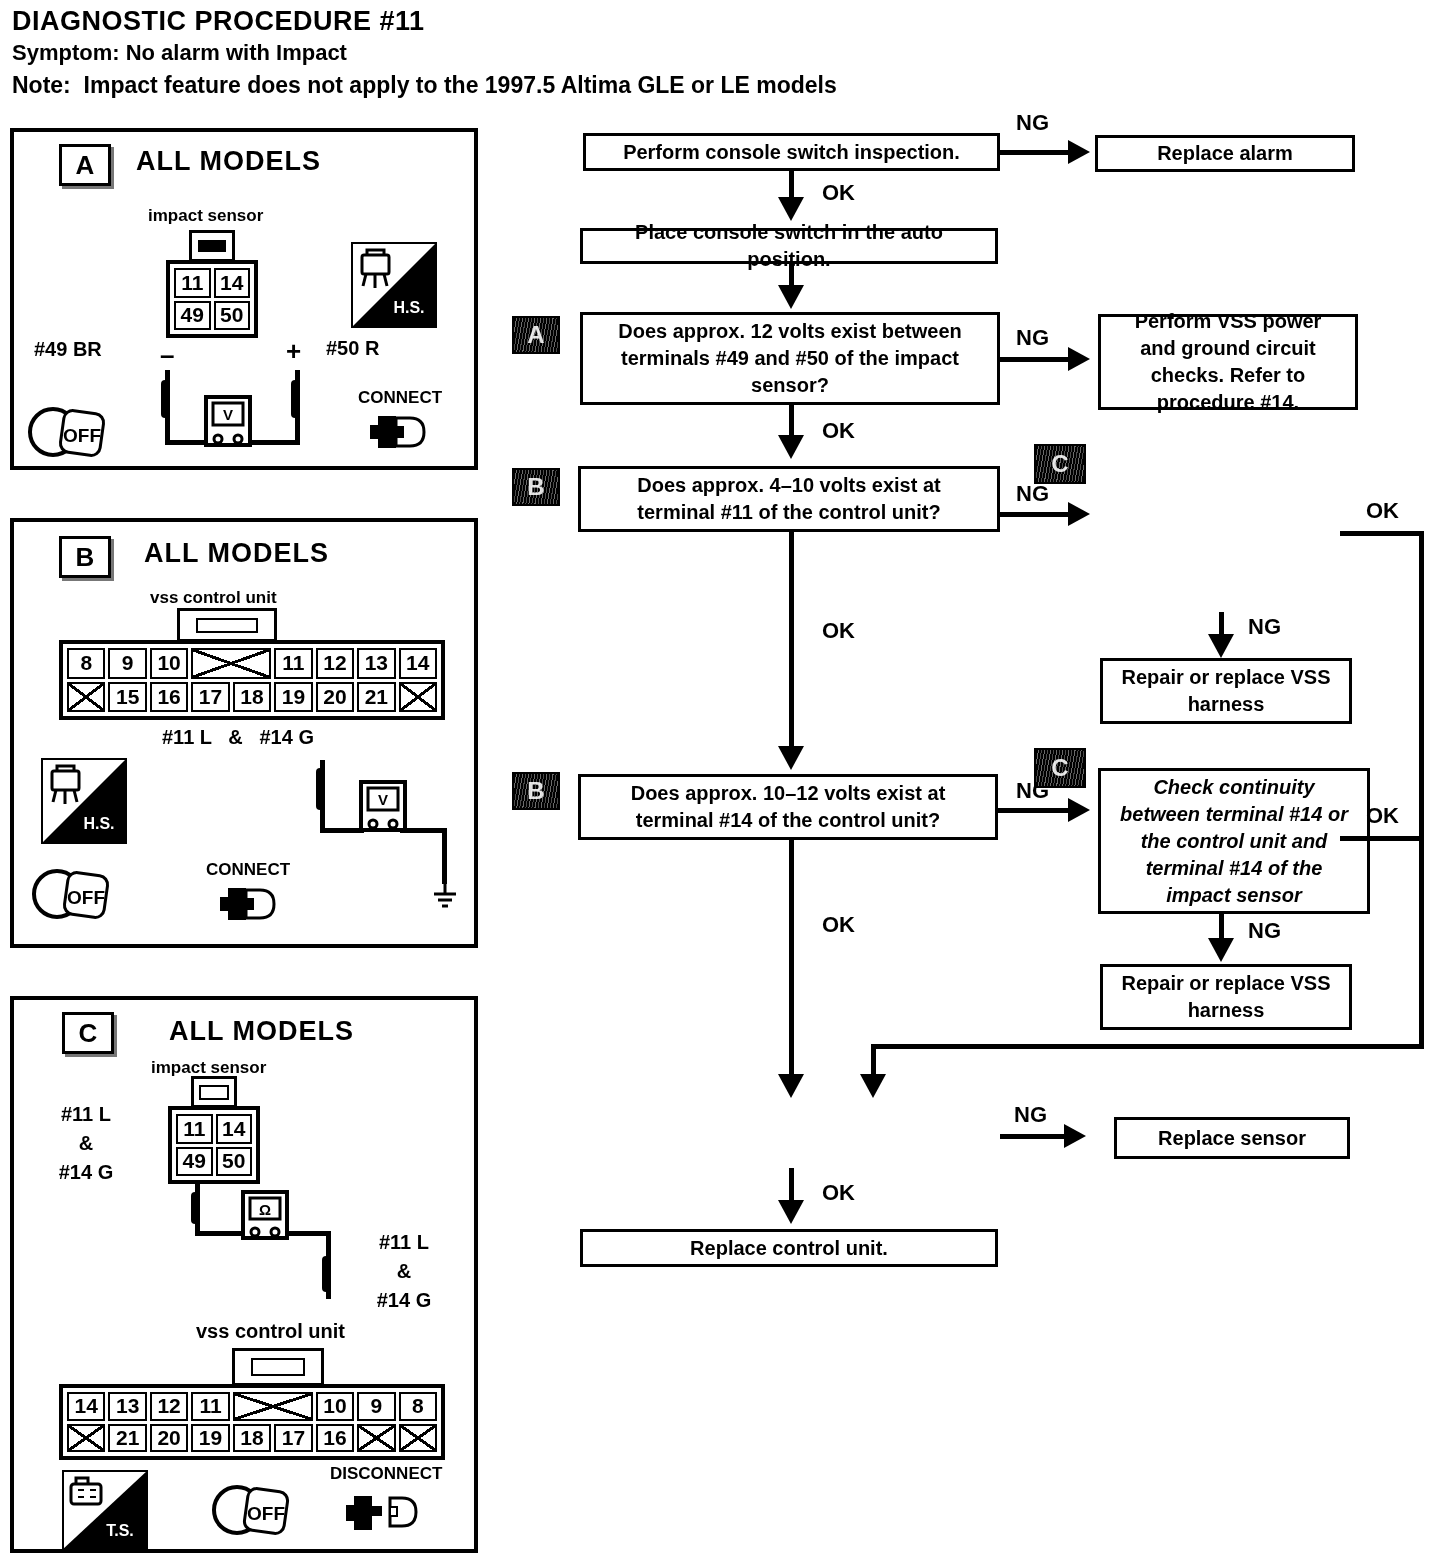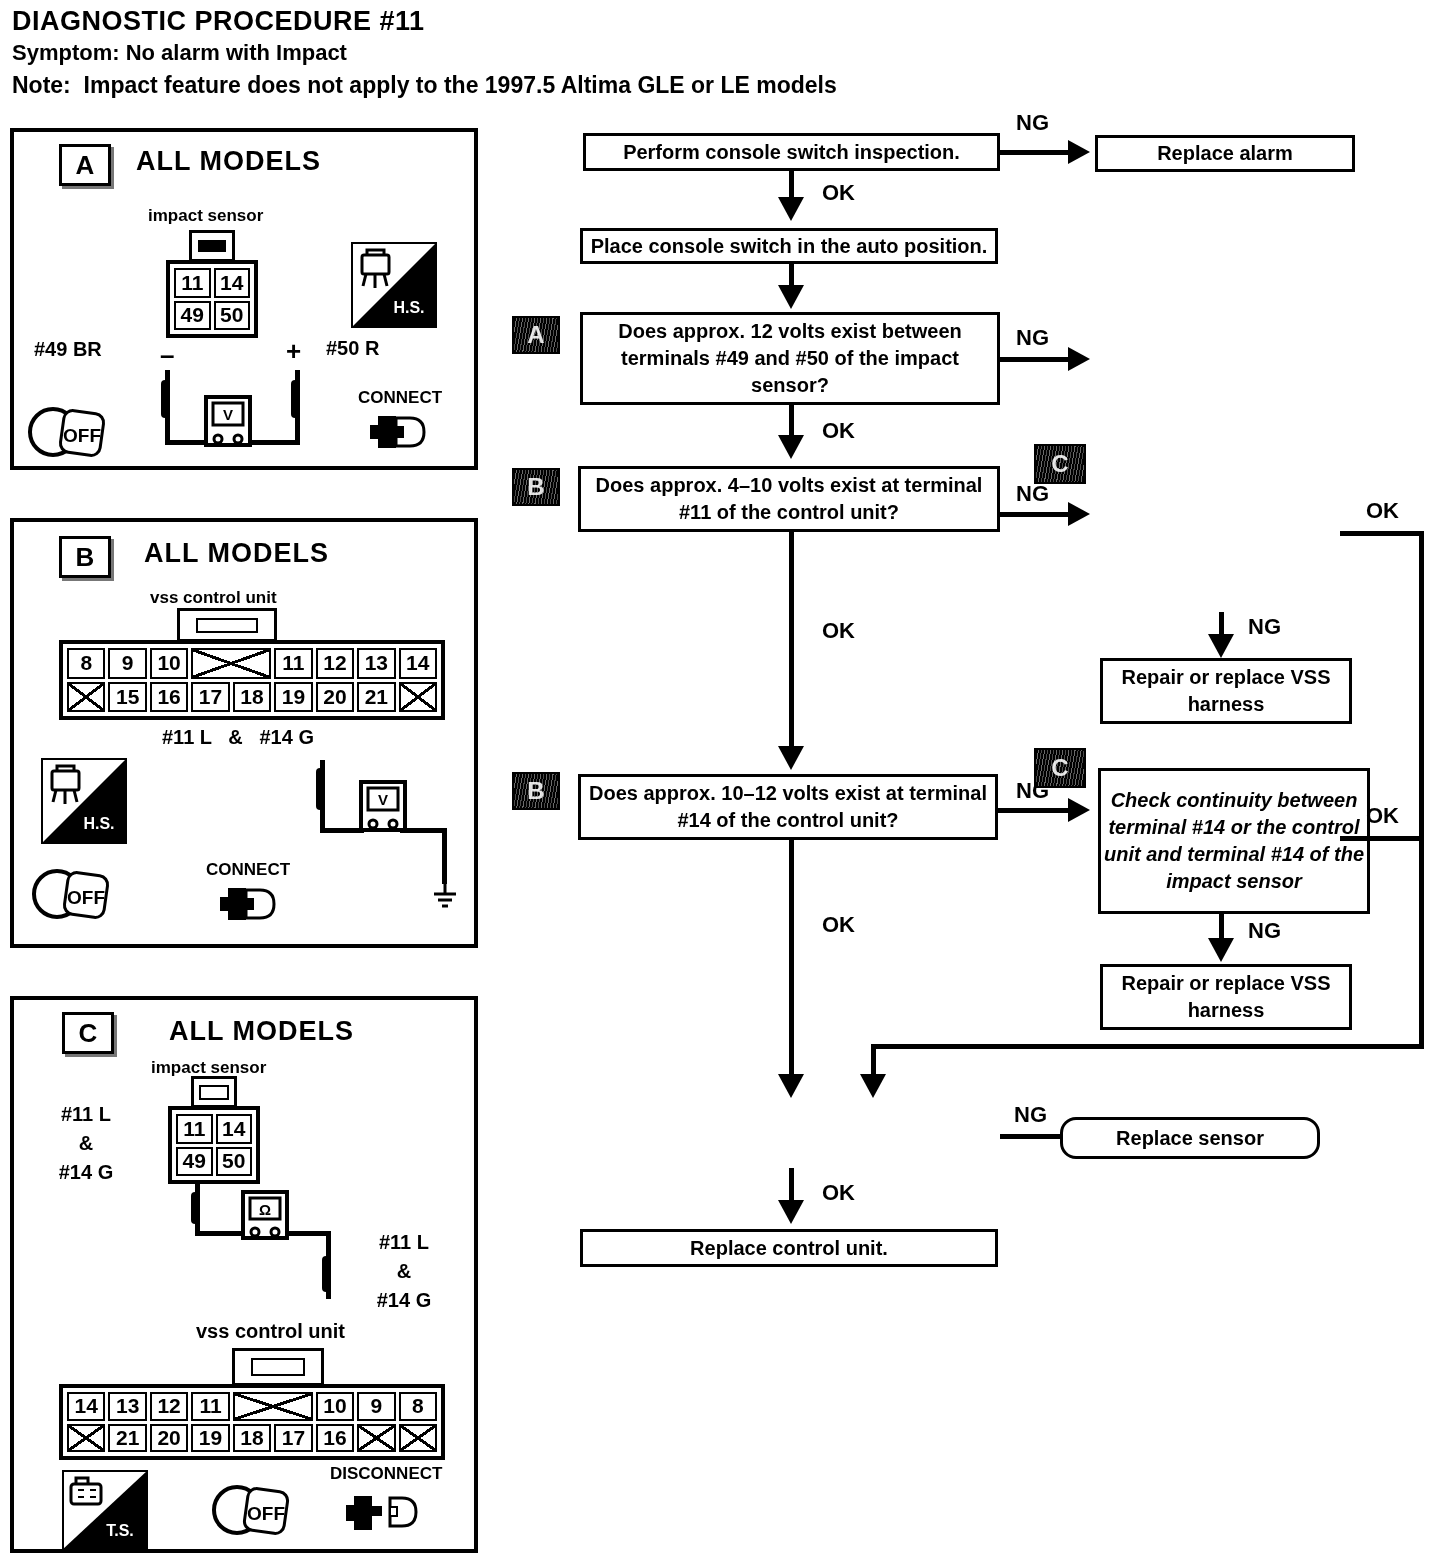--- a/index.html
+++ b/index.html
@@ -20,21 +20,21 @@
   .ccell{border:2px solid #000;display:flex;align-items:center;justify-content:center;
          font-size:21px;font-weight:bold;background:#fff;}
   .wide2{grid-column:span 2;}
   .xc{background:
       linear-gradient(to top right, transparent calc(50% - 1.5px), #000 calc(50% - 1.5px), #000 calc(50% + 1.5px), transparent calc(50% + 1.5px)),
       linear-gradient(to bottom right, transparent calc(50% - 1.5px), #000 calc(50% - 1.5px), #000 calc(50% + 1.5px), transparent calc(50% + 1.5px));}
   .ctab{position:absolute;border:3px solid #000;background:#fff;display:flex;align-items:center;justify-content:center;box-sizing:border-box;}
   .slot{width:26px;height:11px;border:2px solid #000;}
   .slot.filled{width:28px;height:12px;background:#000;border:none;}
   .fbox{position:absolute;border:3px solid #000;background:#fff;display:flex;align-items:center;justify-content:center;
-        text-align:center;font-size:20px;font-weight:bold;line-height:27px;padding:4px 2px;box-sizing:border-box;}
+        text-align:center;font-size:20px;font-weight:bold;line-height:27px;padding:4px 16px;box-sizing:border-box;}
   .lbl{position:absolute;font-size:22px;font-weight:bold;}
   .vline{position:absolute;width:5px;background:#000;}
   .hline{position:absolute;height:5px;background:#000;}
   .ad{position:absolute;width:0;height:0;border-left:13px solid transparent;border-right:13px solid transparent;border-top:24px solid #000;}
   .ar{position:absolute;width:0;height:0;border-top:12px solid transparent;border-bottom:12px solid transparent;border-left:22px solid #000;}
   .hbadge{position:absolute;width:48px;height:38px;display:flex;align-items:center;justify-content:center;
           font-size:24px;font-weight:bold;color:rgba(255,255,255,.88);
           background:repeating-linear-gradient(100deg,#000 0 2px,#6a6a6a 2px 3px,#000 3px 5px,#4a4a4a 5px 6px);
           border:2px solid #000;box-sizing:border-box;}
   .pinstack{position:absolute;width:92px;text-align:center;font-size:20px;font-weight:bold;line-height:29px;}
@@ -283,20 +283,21 @@
   <div class="lbl" style="left:822px;top:180px;">OK</div>
   <div class="fbox" style="left:580px;top:228px;width:418px;height:36px;">Place console switch in the auto position.</div>
 
   <div class="vline" style="left:789px;top:264px;height:23px;"></div>
   <div class="ad" style="left:778px;top:285px;"></div>
   <div class="hbadge" style="left:512px;top:316px;">A</div>
   <div class="fbox" style="left:580px;top:312px;width:420px;height:93px;">Does approx. 12 volts exist between terminals #49 and #50 of the impact sensor?</div>
   <div class="lbl" style="left:1016px;top:325px;">NG</div>
   <div class="hline" style="left:1000px;top:357px;width:70px;"></div>
   <div class="ar" style="left:1068px;top:347px;"></div>
+  <div class="fbox" style="left:1098px;top:314px;width:260px;height:96px;">Perform VSS power and ground circuit checks. Refer to procedure #14.</div>
 
   <div class="vline" style="left:789px;top:405px;height:32px;"></div>
   <div class="ad" style="left:778px;top:435px;"></div>
   <div class="lbl" style="left:822px;top:418px;">OK</div>
   <div class="hbadge" style="left:512px;top:468px;">B</div>
   <div class="fbox" style="left:578px;top:466px;width:422px;height:66px;">Does approx. 4–10 volts exist at terminal #11 of the control unit?</div>
   <div class="lbl" style="left:1016px;top:481px;">NG</div>
   <div class="hline" style="left:1000px;top:512px;width:70px;"></div>
   <div class="ar" style="left:1068px;top:502px;"></div>
   <div class="hbadge" style="left:1034px;top:444px;width:52px;height:40px;">C</div>
@@ -333,20 +334,20 @@
   <div class="vline" style="left:871px;top:1044px;height:32px;"></div>
   <div class="ad" style="left:860px;top:1074px;"></div>
 
   <div class="vline" style="left:789px;top:840px;height:236px;"></div>
   <div class="ad" style="left:778px;top:1074px;"></div>
   <div class="lbl" style="left:822px;top:912px;">OK</div>
 
   <div class="lbl" style="left:1014px;top:1102px;">NG</div>
   <div class="hline" style="left:1000px;top:1134px;width:66px;"></div>
   <div class="ar" style="left:1064px;top:1124px;"></div>
-  <div class="fbox" style="left:1060px;top:1117px;width:260px;height:42px;border-radius:16px;">Replace sensor</div>
+  <div class="fbox" style="left:1114px;top:1117px;width:236px;height:42px;">Replace sensor</div>
 
   <div class="vline" style="left:789px;top:1168px;height:34px;"></div>
   <div class="ad" style="left:778px;top:1200px;"></div>
   <div class="lbl" style="left:822px;top:1180px;">OK</div>
   <div class="fbox" style="left:580px;top:1229px;width:418px;height:38px;">Replace control unit.</div>
 
 </div>
 
 </body></html>

